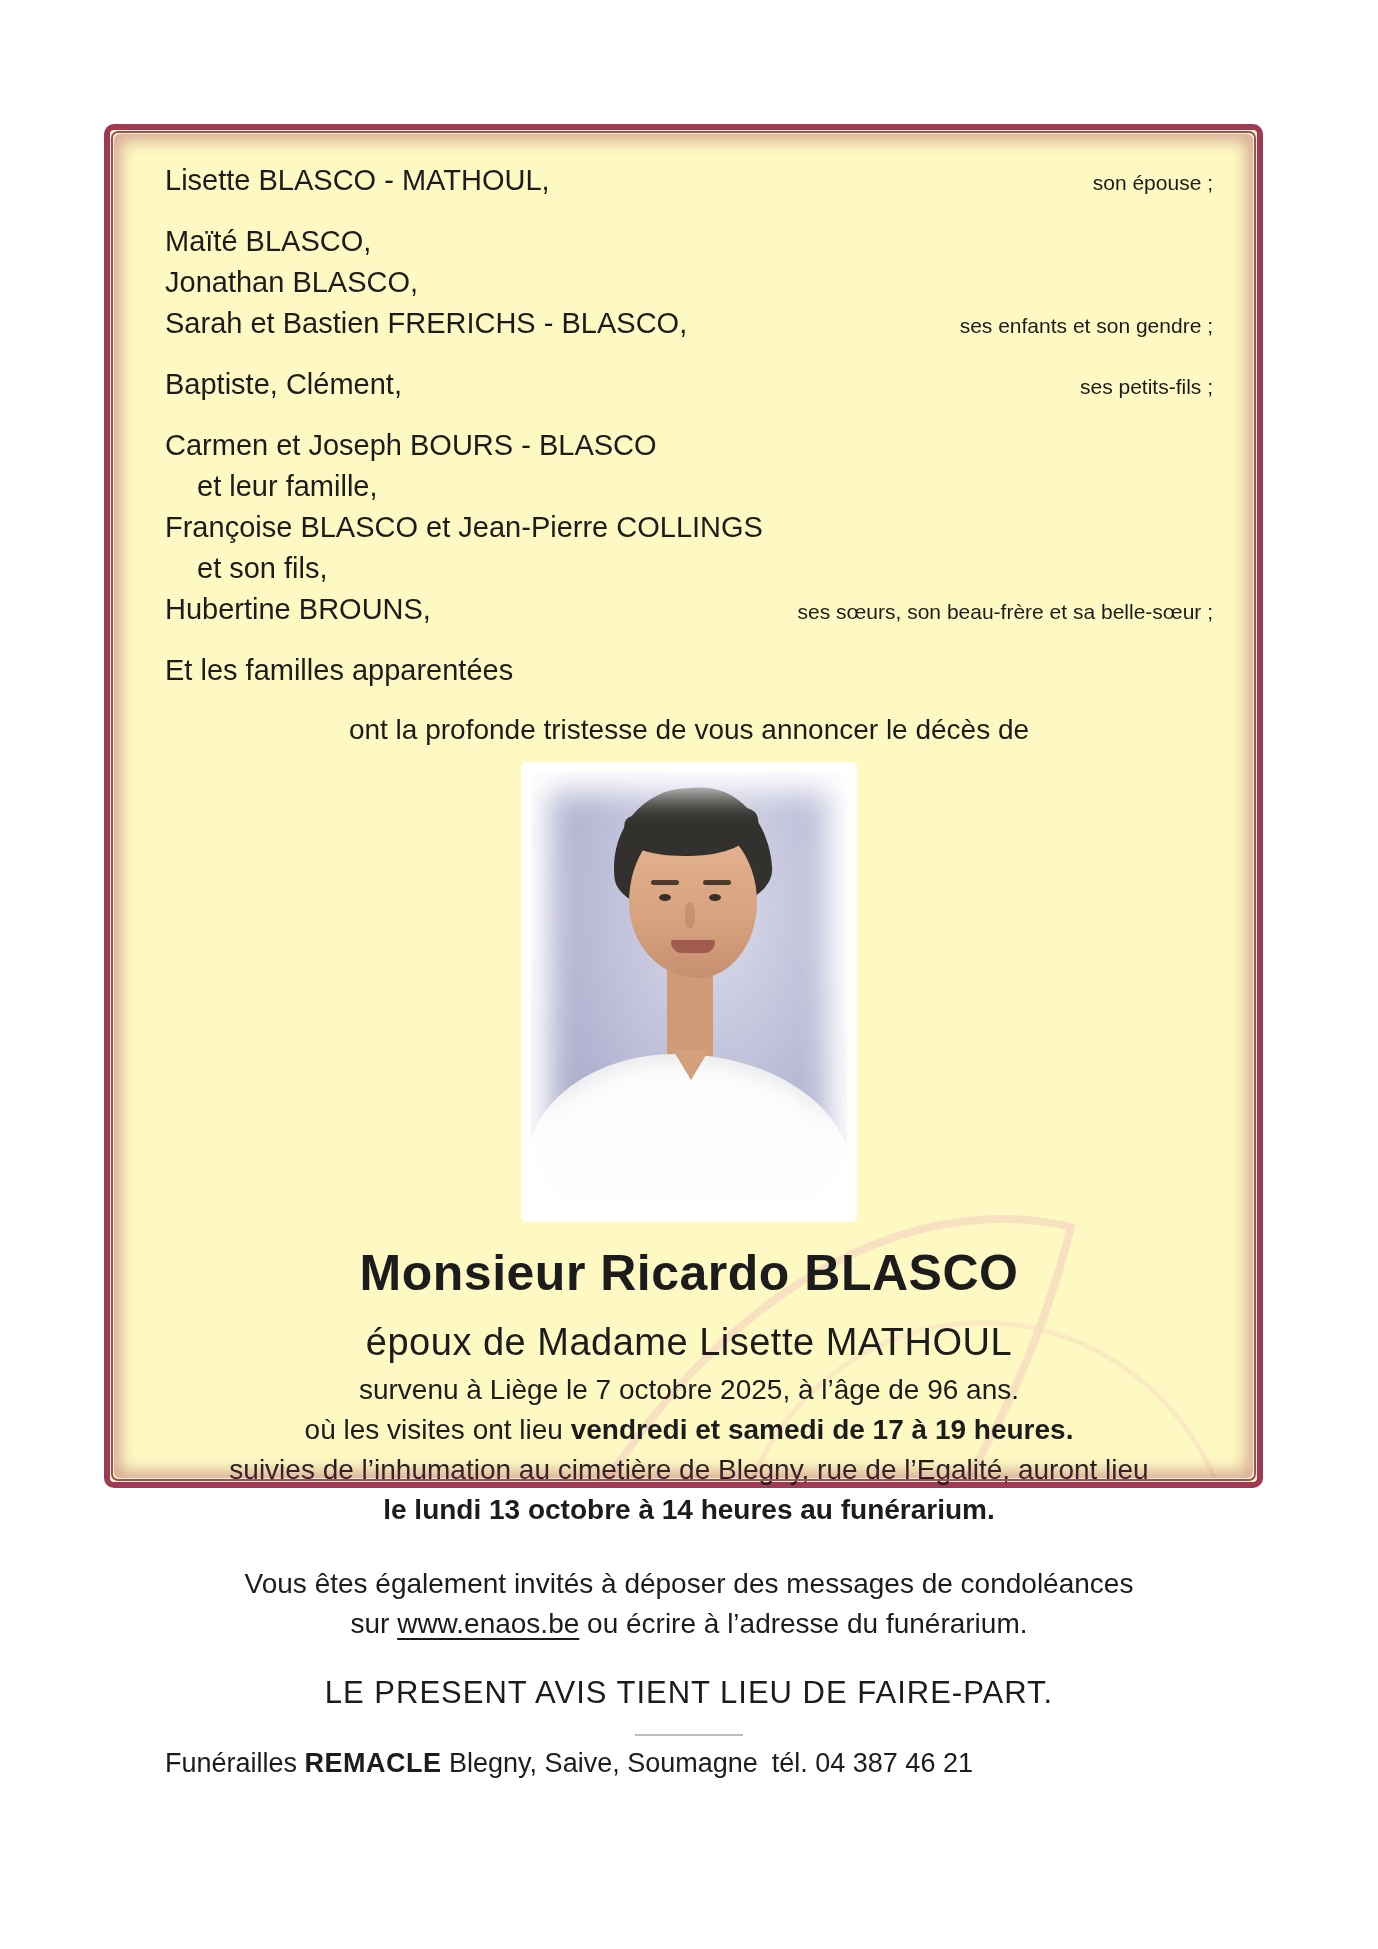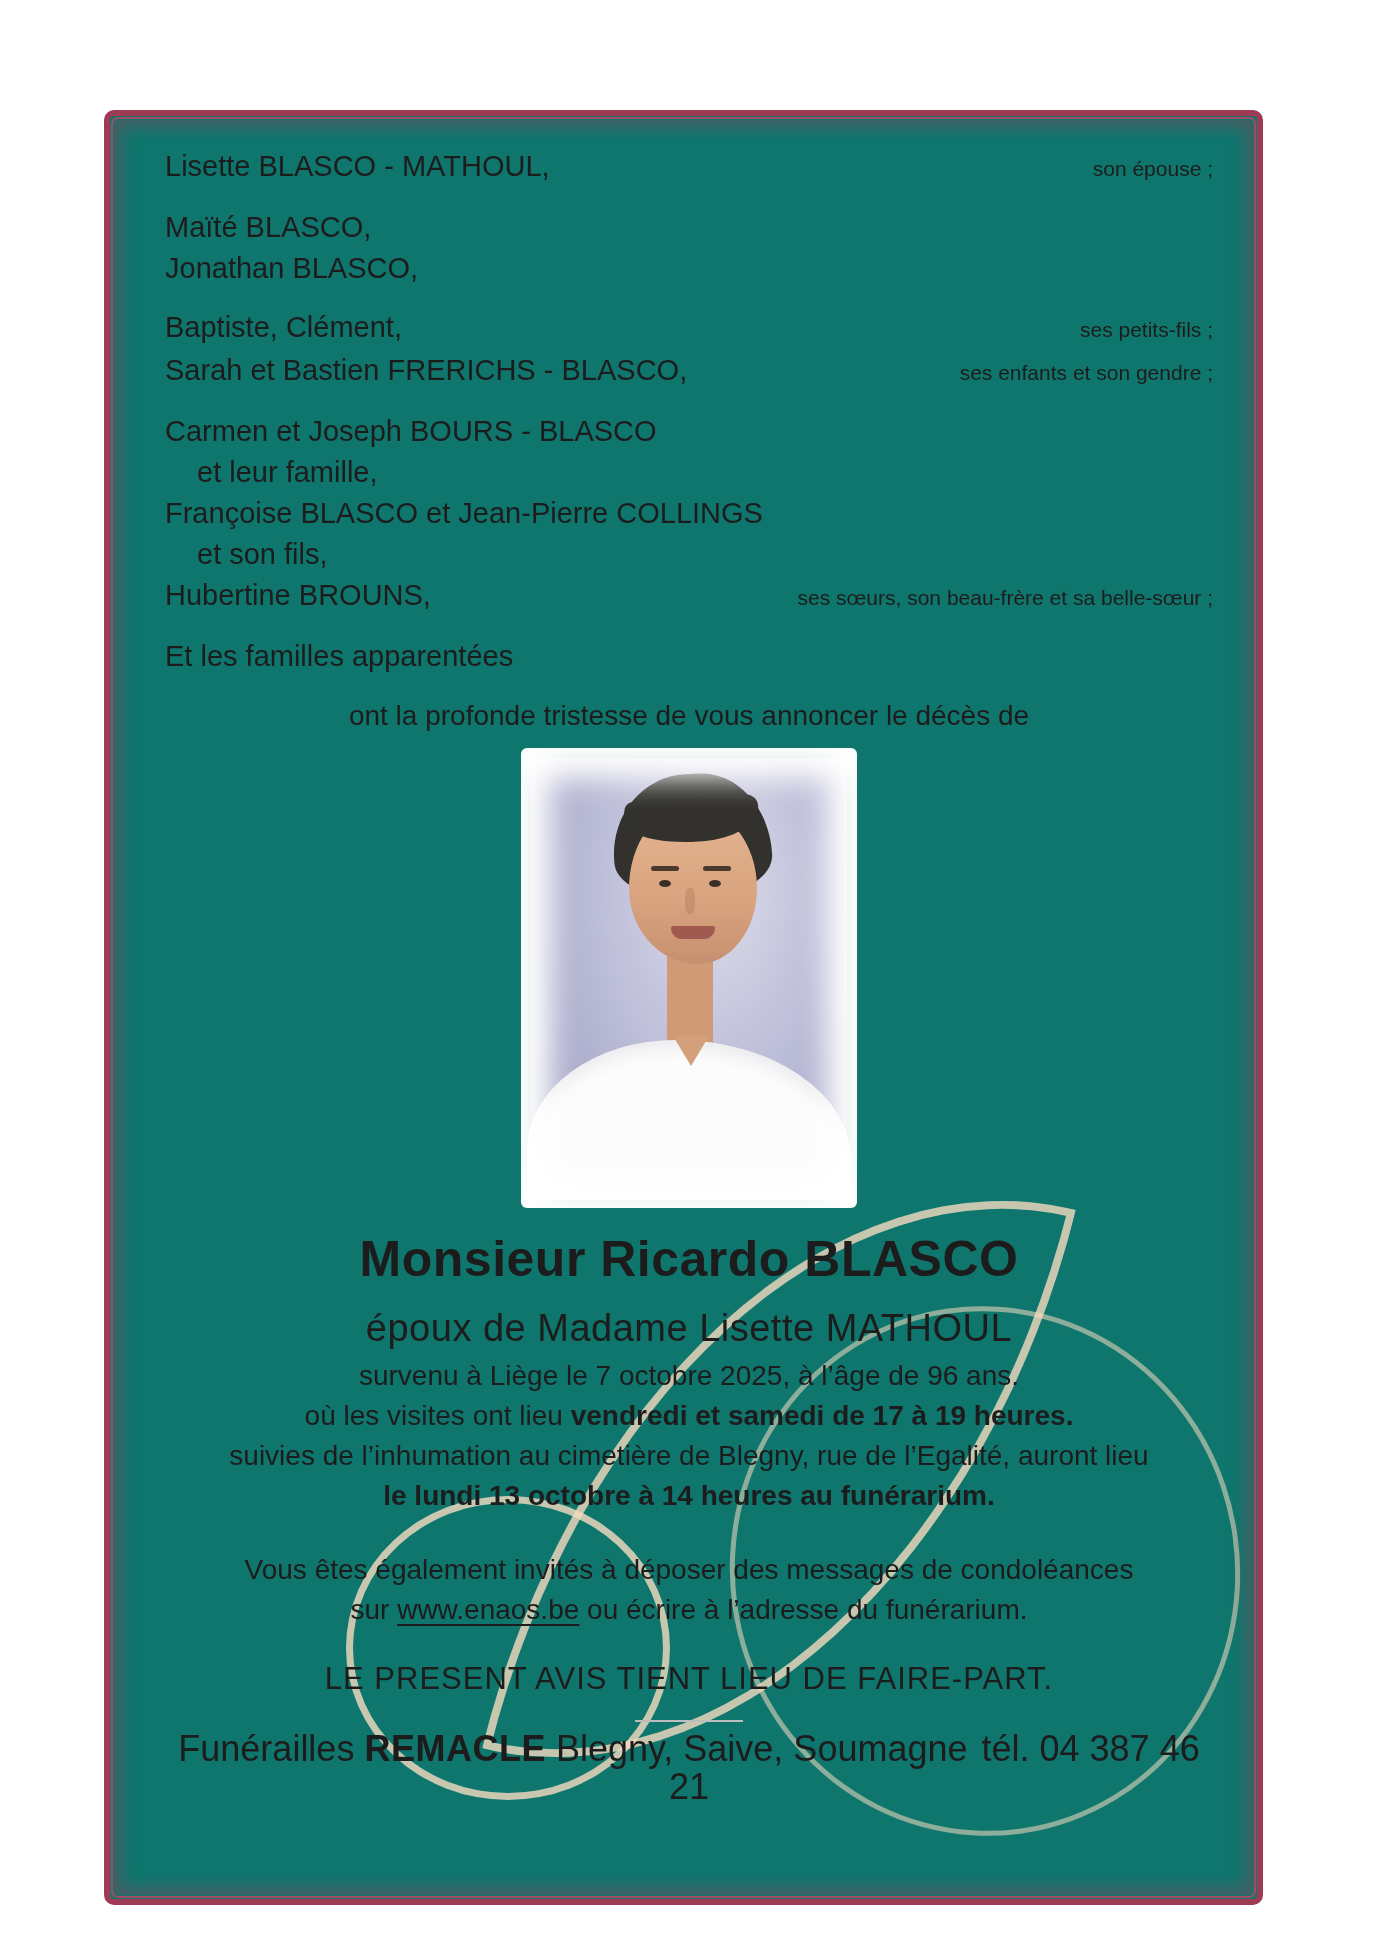--- a/index.html
+++ b/index.html
@@ -3,23 +3,23 @@
 <meta charset="utf-8">
 <style>
   html,body{margin:0;padding:0;}
   body{
     width:1378px;height:1949px;background:#ffffff;position:relative;
     font-family:"Liberation Sans", sans-serif;color:#1c1c1c;
     -webkit-font-smoothing:antialiased;overflow:hidden;
   }
   
   .frame{
-    position:absolute;left:104px;top:110px;width:1159px;height:1795px;
+    position:absolute;left:104px;top:124px;width:1159px;height:1364px;
     box-sizing:border-box;border:6px solid #9e3a54;border-radius:10px;
-    background:#0f766e;
+    background:#fef9c3;
   }
   .frame::before{
     content:'';position:absolute;inset:1px;border:2px solid #a54a63;border-radius:7px;
     pointer-events:none;z-index:3;
   }
   .frame::after{
     content:'';position:absolute;inset:4px;border-radius:6px;
     box-shadow:inset 0 0 15px 7px rgba(158,58,84,0.40);
     pointer-events:none;z-index:3;
   }
@@ -74,21 +74,21 @@
   .death-line{margin:4px 0 0 0;text-align:center;font-size:28px;line-height:40px;}
   .para{text-align:center;font-size:28px;line-height:40px;margin:0;}
   .mt-repose{margin-top:50px;}
   .mt-funeral{margin-top:16px;}
   .mt-condol{margin-top:34px;}
   .bold{font-weight:700;}
   .semi{font-weight:700;letter-spacing:.5px;}
   .link{text-decoration:underline;text-underline-offset:5px;text-decoration-thickness:1.5px;color:#1c1c1c;}
   .notice{margin:28px 0 0 0;text-align:center;font-size:31px;line-height:42px;letter-spacing:1px;}
   .mini-divider{width:108px;border:none;border-top:2px solid #bdbdbd;margin:20px auto 0;}
-  .footer-line{margin:8px 0 0 0;text-align:center;font-size:36px;line-height:38px;}
+  .footer-line{margin:8px 0 0 0;font-size:27px;line-height:38px;}
   .footer-line .tel{margin-left:14px;}
 </style>
 </head>
 <body>
 
 <div class="frame">
   <div class="watermark">
     <div class="wm wm-circle"></div>
     <div class="wm wm-leaf"></div>
     <div class="wm wm-arc"></div>
@@ -102,27 +102,27 @@
         <span class="relation">son épouse ;</span>
       </div>
       <div class="family-row group-gap">
         <span class="name">Maïté BLASCO,</span>
         <span class="relation"></span>
       </div>
       <div class="family-row">
         <span class="name">Jonathan BLASCO,</span>
         <span class="relation"></span>
       </div>
+      <div class="family-row">
+        <span class="name">Sarah et Bastien FRERICHS - BLASCO,</span>
+        <span class="relation">ses enfants et son gendre ;</span>
+      </div>
       <div class="family-row group-gap">
         <span class="name">Baptiste, Clément,</span>
         <span class="relation">ses petits-fils ;</span>
-      </div>
-      <div class="family-row">
-        <span class="name">Sarah et Bastien FRERICHS - BLASCO,</span>
-        <span class="relation">ses enfants et son gendre ;</span>
       </div>
       <div class="family-row group-gap">
         <span class="name">Carmen et Joseph BOURS - BLASCO</span>
         <span class="relation"></span>
       </div>
       <div class="family-row indent">
         <span class="name">et leur famille,</span>
         <span class="relation"></span>
       </div>
       <div class="family-row">

